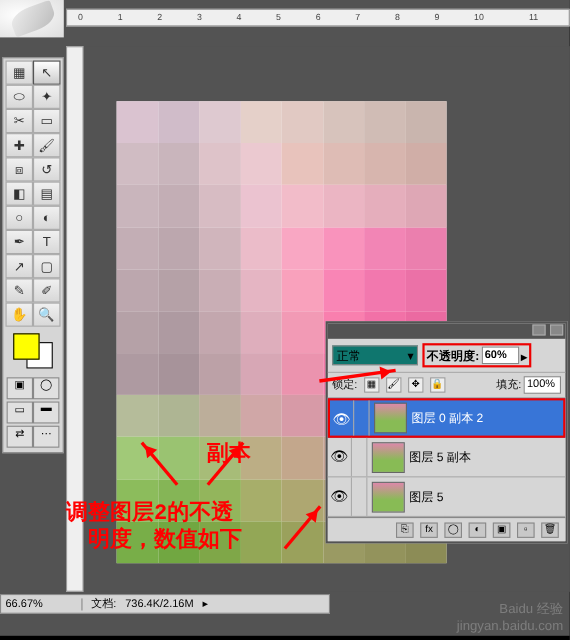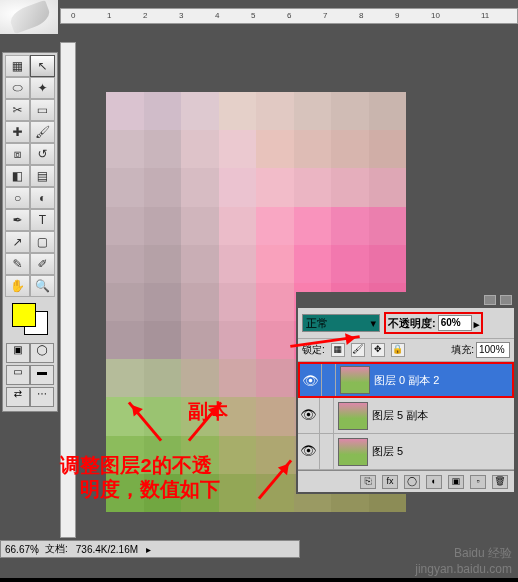--- a/index.html
+++ b/index.html
@@ -46,21 +46,21 @@
 .layer-list { background: #d6d6d6; }
 .layer { display: flex; align-items: center; height: 36px; border-bottom: 1px solid #aaa; }
 .layer.sel { background: #3875d7; color: #fff; border: 2px solid #e00; }
 .layer .eye { width: 22px; height: 100%; border-right: 1px solid #aaa; text-align: center; line-height: 34px; font-size: 13px; }
 .layer .link { width: 14px; height: 100%; border-right: 1px solid #aaa; }
 .layer .thumb { width: 30px; height: 28px; margin: 0 4px; border: 1px solid #666; background: linear-gradient(#d8a,#8b5 60%); }
 .layer .lname { font-size: 11px; }
 .panel-foot { height: 22px; background: #d6d6d6; border-top: 1px solid #888; display: flex; justify-content: flex-end; align-items: center; gap: 6px; padding: 0 6px; }
 .panel-foot div { width: 16px; height: 14px; border: 1px solid #888; background: #c8c8c8; font-size: 9px; text-align: center; }
 .statusbar { position: absolute; bottom: 20px; left: 0; width: 300px; height: 18px; background: #d6d6d6; border: 1px solid #888; display: flex; align-items: center; font-size: 10px; padding: 0 4px; gap: 8px; }
-.statusbar .zoom { width: 32px; border-right: 1px solid #888; }
+.statusbar .zoom { width: 70px; border-right: 1px solid #888; }
 .anno-red { position: absolute; color: #f00; font-size: 20px; font-weight: bold; pointer-events: none; }
 .arrow-red { position: absolute; border-top: 3px solid #f00; pointer-events: none; }
 .arrow-red::after { content:""; position:absolute; right:-2px; top:-7px; border:6px solid transparent; border-left:10px solid #f00; }
 .watermark { position: absolute; right: 6px; bottom: 2px; color: #999; font-size: 12px; opacity: 0.6; text-align: right; }
 </style>
 </head>
 <body>
 
 <div class="window">
   <div class="menubar"></div>

